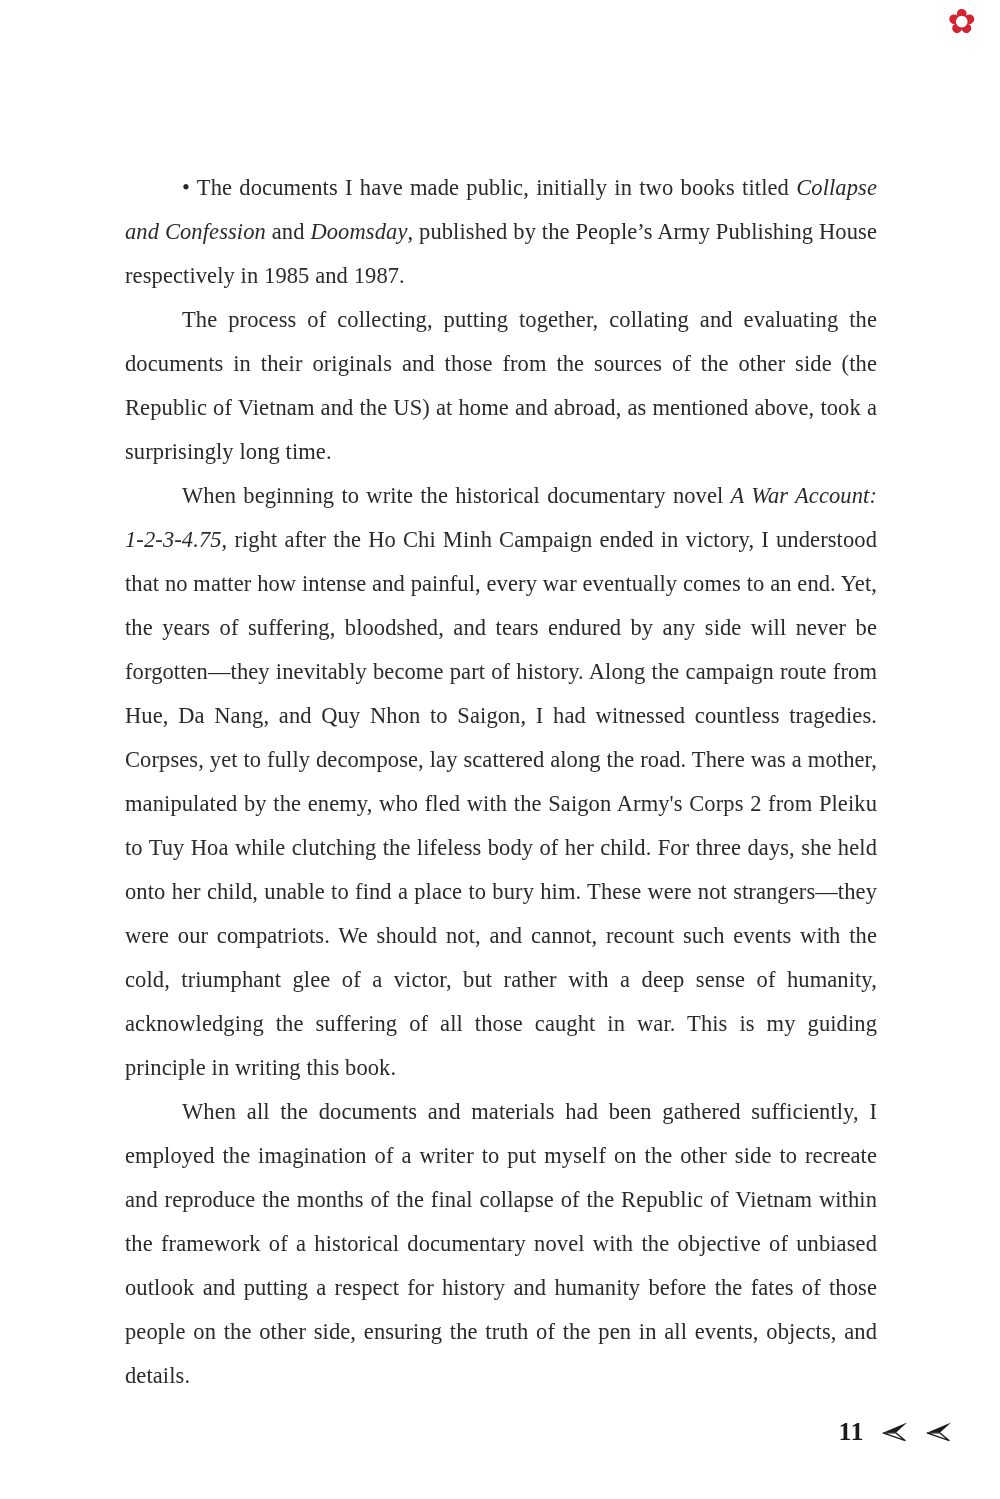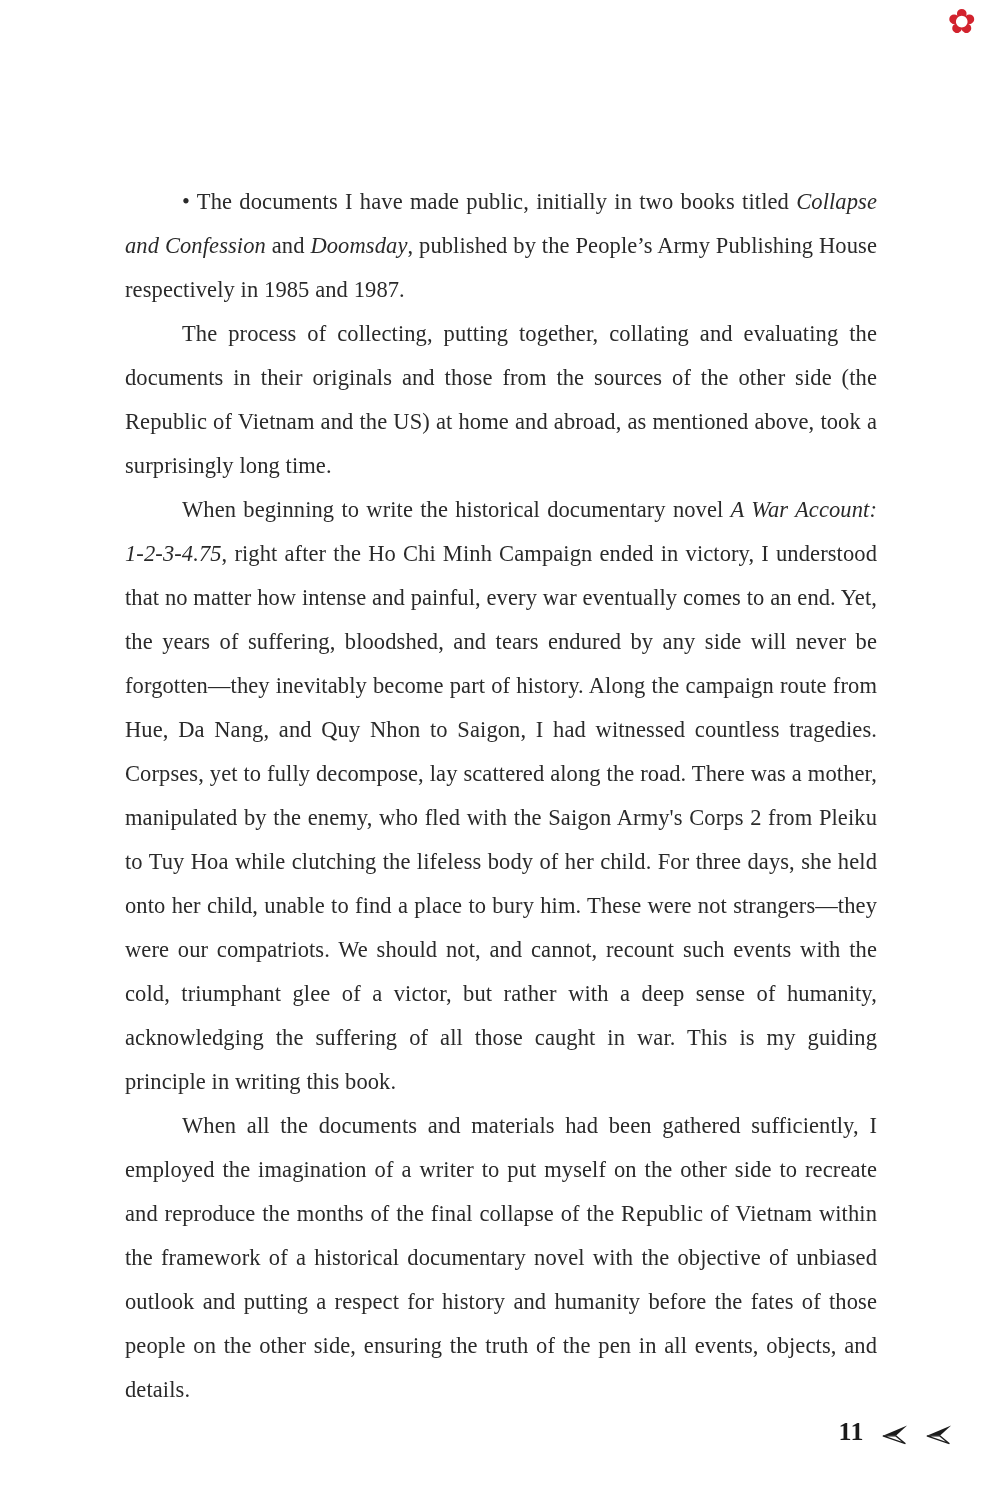--- a/index.html
+++ b/index.html
@@ -19,42 +19,42 @@
     position: absolute;
     top: 2px;
     right: 24px;
     font-size: 34px;
     line-height: 40px;
     color: #d2232e;
     user-select: none;
   }
   .text-block {
     position: absolute;
-    top: 180px;
+    top: 166px;
     left: 125px;
     width: 752px;
     color: #2a2a2a;
   }
   .text-block p {
     margin: 0;
     font-size: 22.5px;
     line-height: 44px;
     text-align: justify;
     text-indent: 57px;
     letter-spacing: 0.1px;
   }
   .text-block p span.it {
     font-style: italic;
   }
   .page-footer {
     position: absolute;
     right: 48px;
     bottom: 52px;
     display: flex;
-    align-items: flex-end;
+    align-items: center;
     gap: 17px;
   }
   .page-number {
     font-size: 26px;
     font-weight: bold;
     color: #1b1b1b;
     letter-spacing: 0.5px;
   }
   .arrow-icon {
     display: inline-block;

